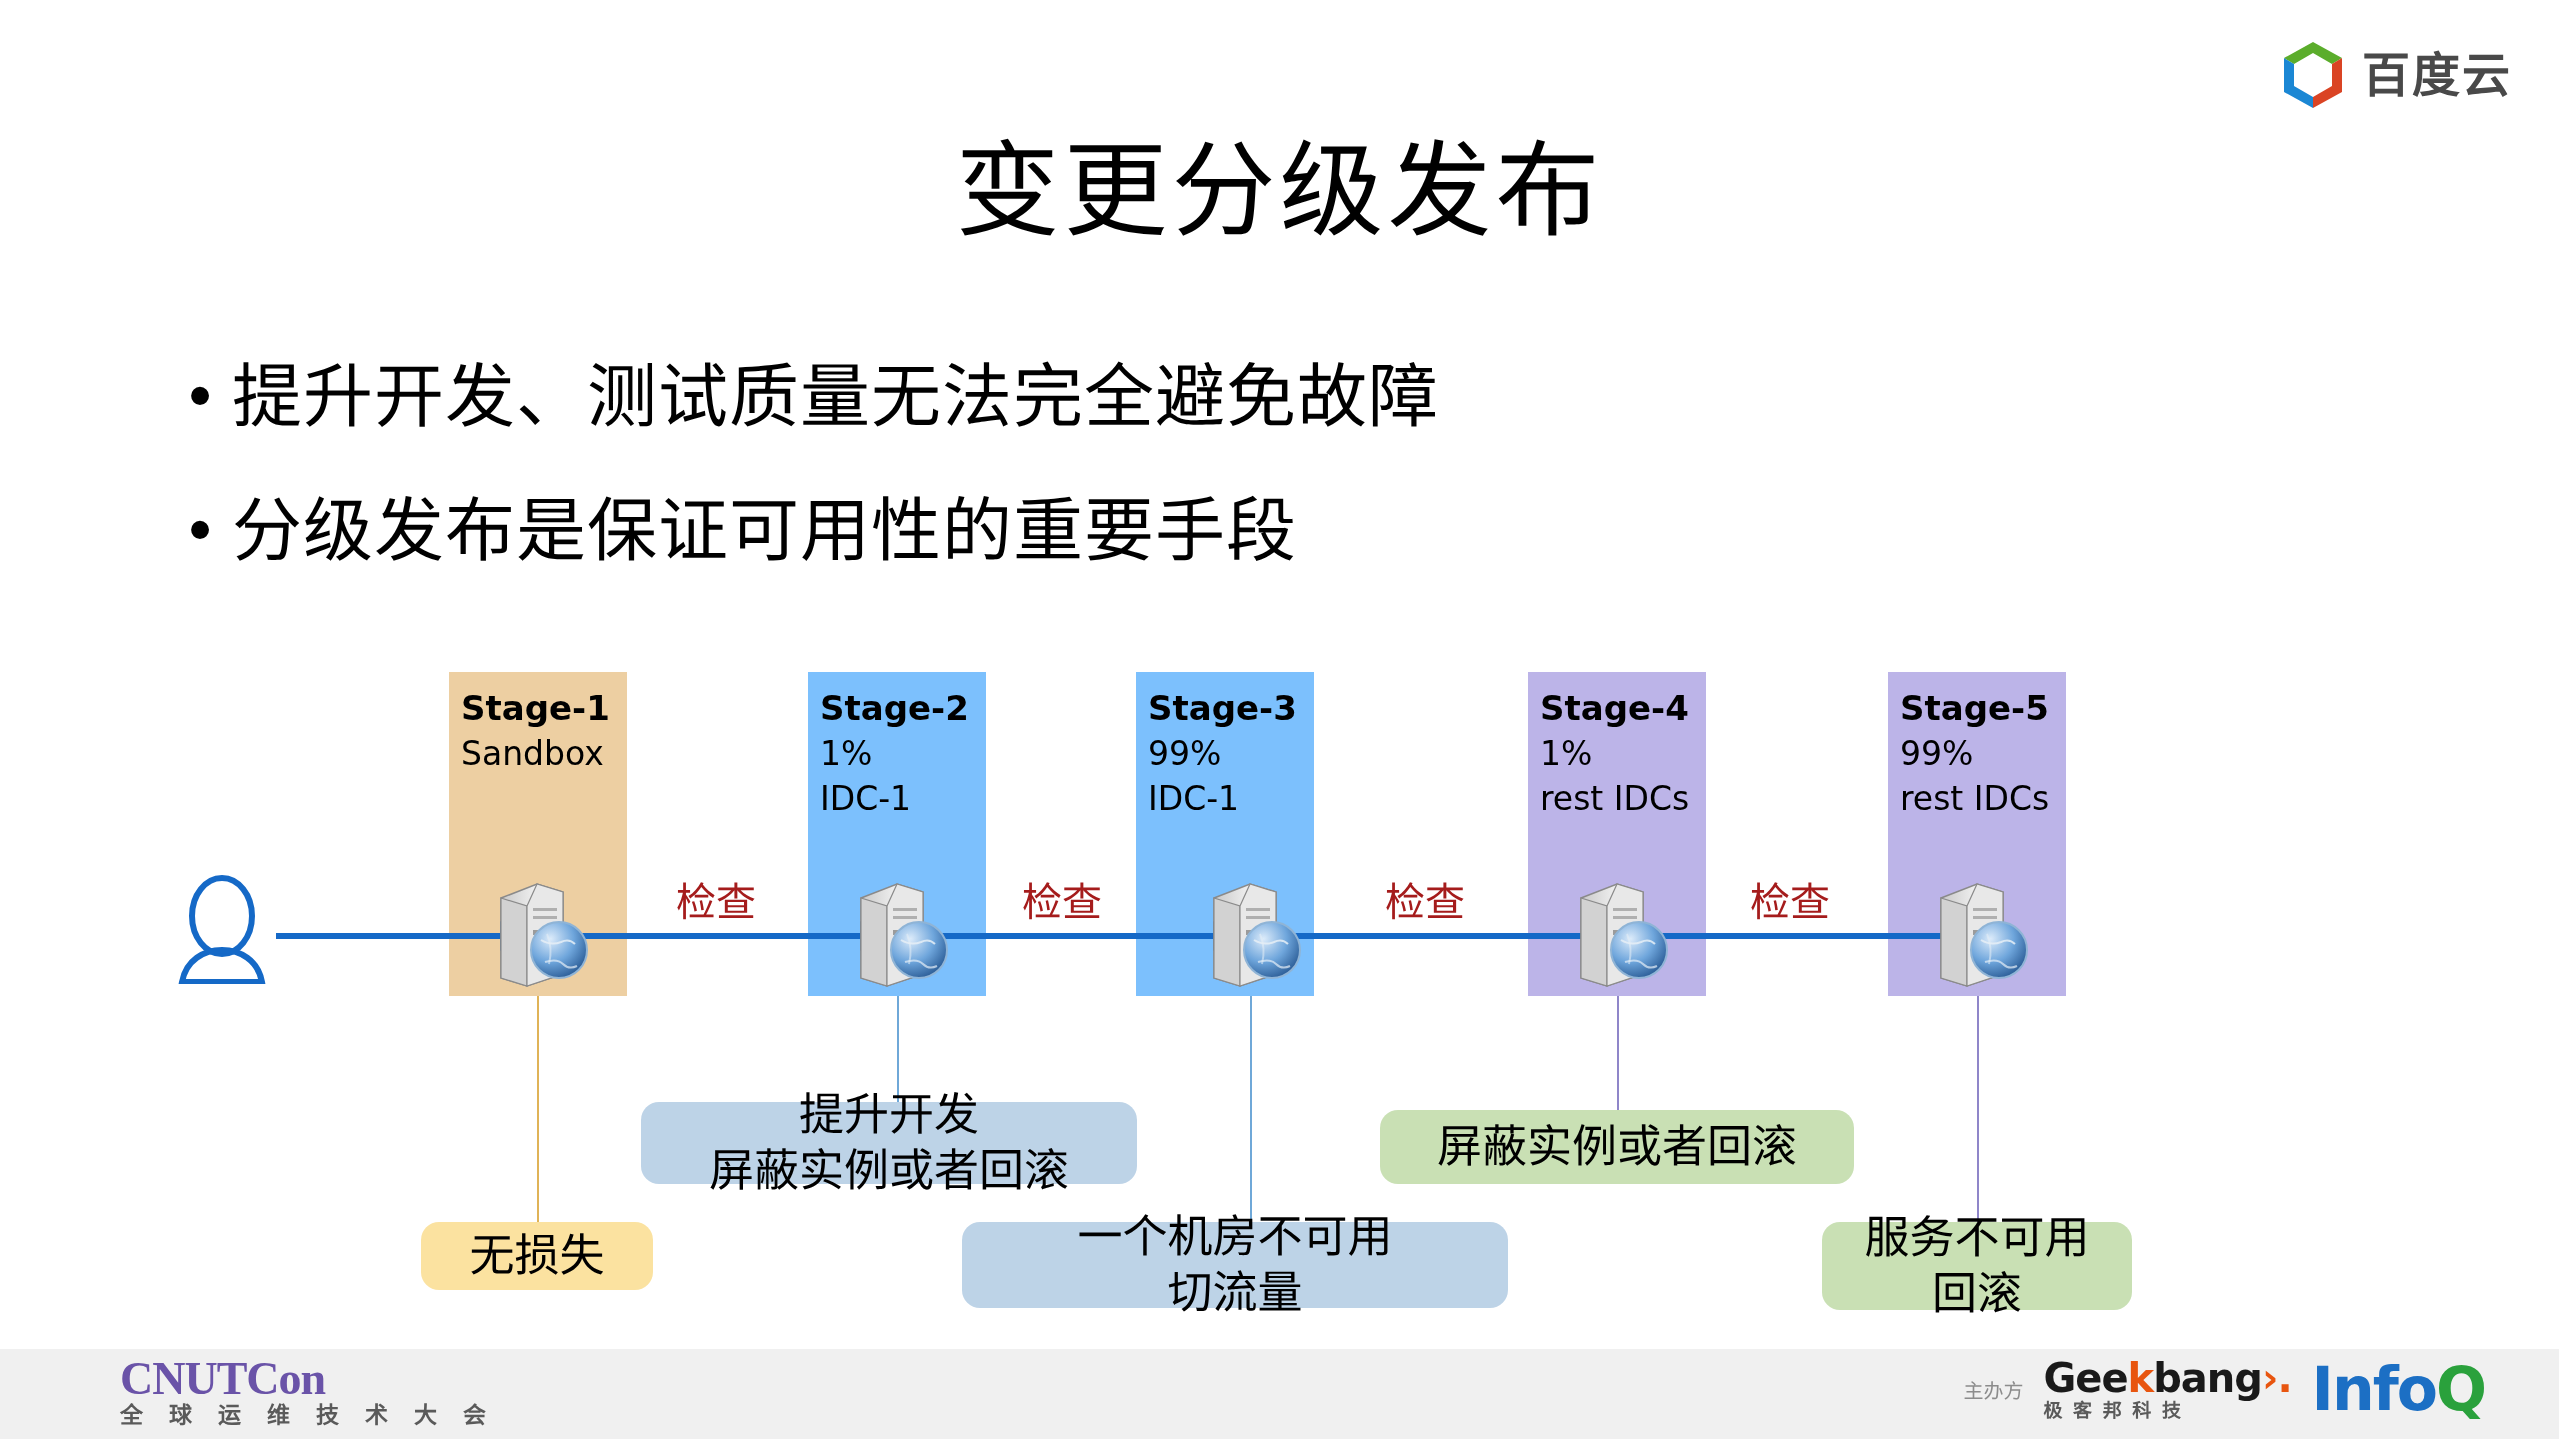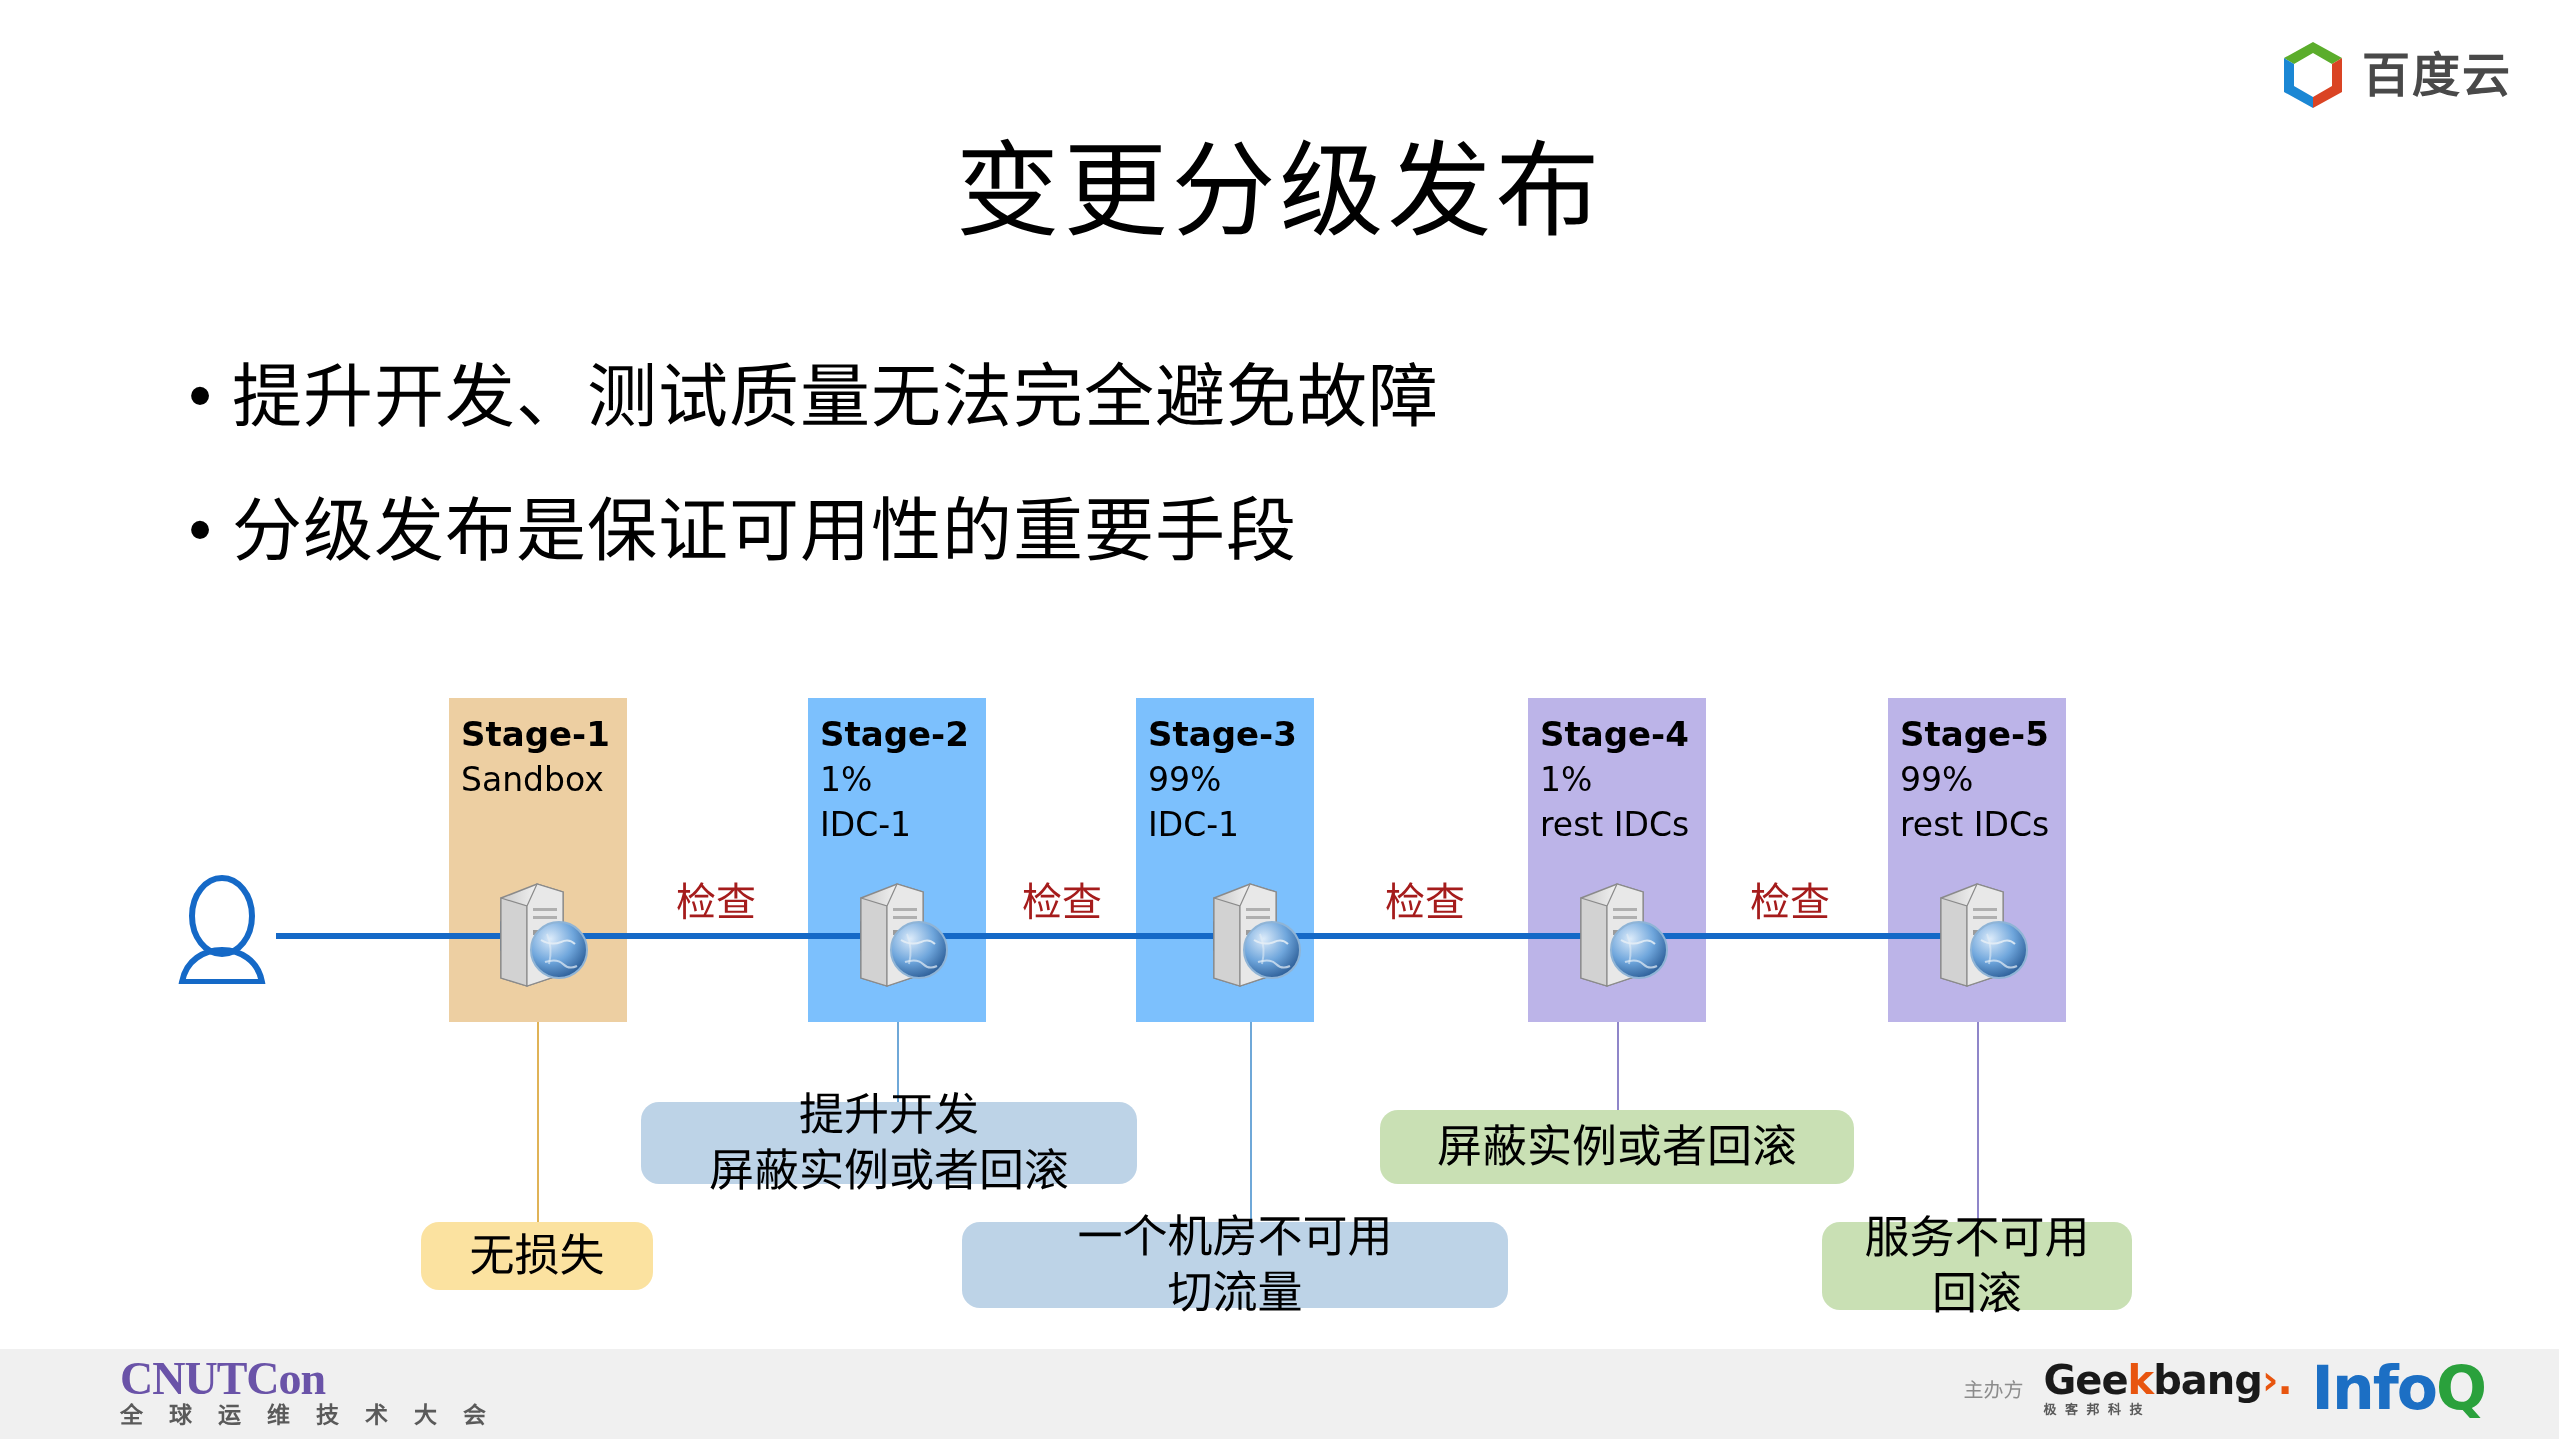--- a/index.html
+++ b/index.html
@@ -89,21 +89,20 @@
     width: 2559px;
     height: 1439px;
   }
   .stage-col {
     position: absolute;
     top: 672px;
     width: 178px;
     height: 324px;
     box-sizing: border-box;
     padding: 14px 0 0 12px;
-    margin-top: 26px;
   }
   .stage-name {
     font-size: 34px;
     font-weight: bold;
     color: #000;
     line-height: 45px;
     white-space: nowrap;
     font-family: "DejaVu Sans", "Liberation Sans", sans-serif;
   }
   .stage-line {
@@ -207,21 +206,21 @@
   .geekbang .gb-main {
     font-size: 40px;
     font-weight: bold;
     color: #1A1A1A;
     letter-spacing: -1px;
     font-family: "DejaVu Sans", "Liberation Sans", sans-serif;
   }
   .geekbang .gb-k { color: #E8550F; }
   .geekbang .gb-arrow { color: #E8550F; }
   .geekbang .gb-sub {
-    font-size: 13px;
+    font-size: 19px;
     font-weight: bold;
     color: #5A5A5A;
     letter-spacing: 2px;
     margin-top: 3px;
     font-family: "DejaVu Sans", "Liberation Sans", sans-serif;
   }
   .infoq {
     font-size: 60px;
     font-weight: bold;
     letter-spacing: -2px;

